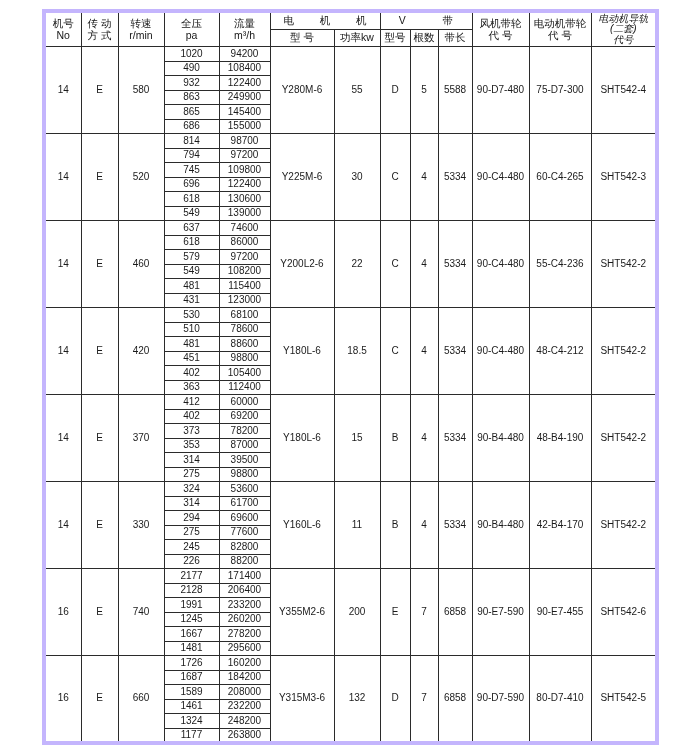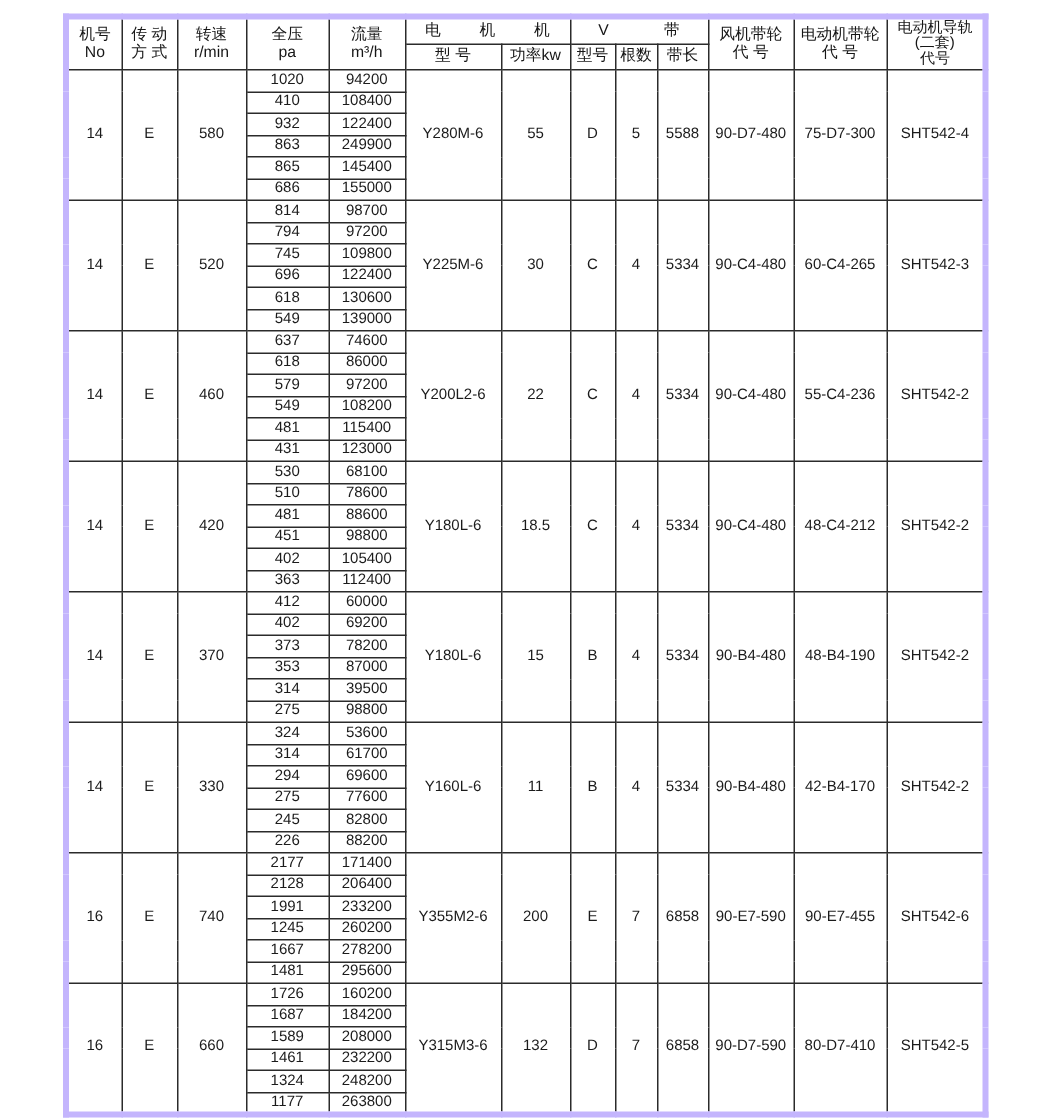--- a/index.html
+++ b/index.html
@@ -42,21 +42,21 @@
     display: flex;
     justify-content: space-around;
     width: 100%;
   }
   tbody tr { height: 14.5px; }
   tbody td {
     font-size: 10px;
     color: #1b1b1b;
     line-height: 1;
   }
-  .three-line { font-size: 10px; line-height: 1.05; }
+  .three-line { font-size: 10px; line-height: 1.05; font-style: italic; }
 </style>
 </head>
 <body>
 
 <div class="sheet">
   <table class="spec">
     <colgroup>
       <col style="width:37px">
         <col style="width:37px">
         <col style="width:46px">
@@ -138,21 +138,21 @@
           <td rowspan="6">Y280M-6</td>
           <td rowspan="6">55</td>
           <td rowspan="6">D</td>
           <td rowspan="6">5</td>
           <td rowspan="6">5588</td>
           <td rowspan="6">90-D7-480</td>
           <td rowspan="6">75-D7-300</td>
           <td rowspan="6">SHT542-4</td>
         </tr>
         <tr>
-          <td>410</td>
+          <td>490</td>
           <td>108400</td>
         </tr>
         <tr>
           <td>932</td>
           <td>122400</td>
         </tr>
         <tr>
           <td>863</td>
           <td>249900</td>
         </tr>

